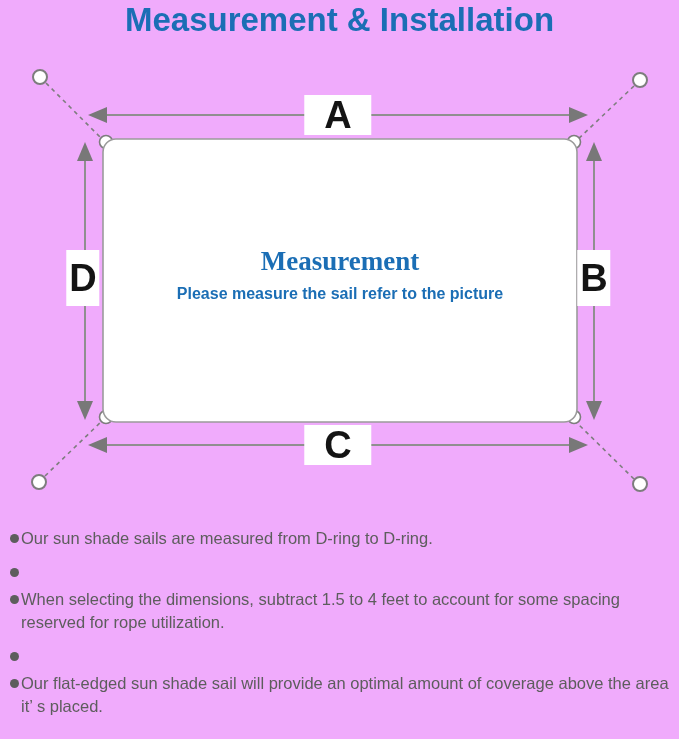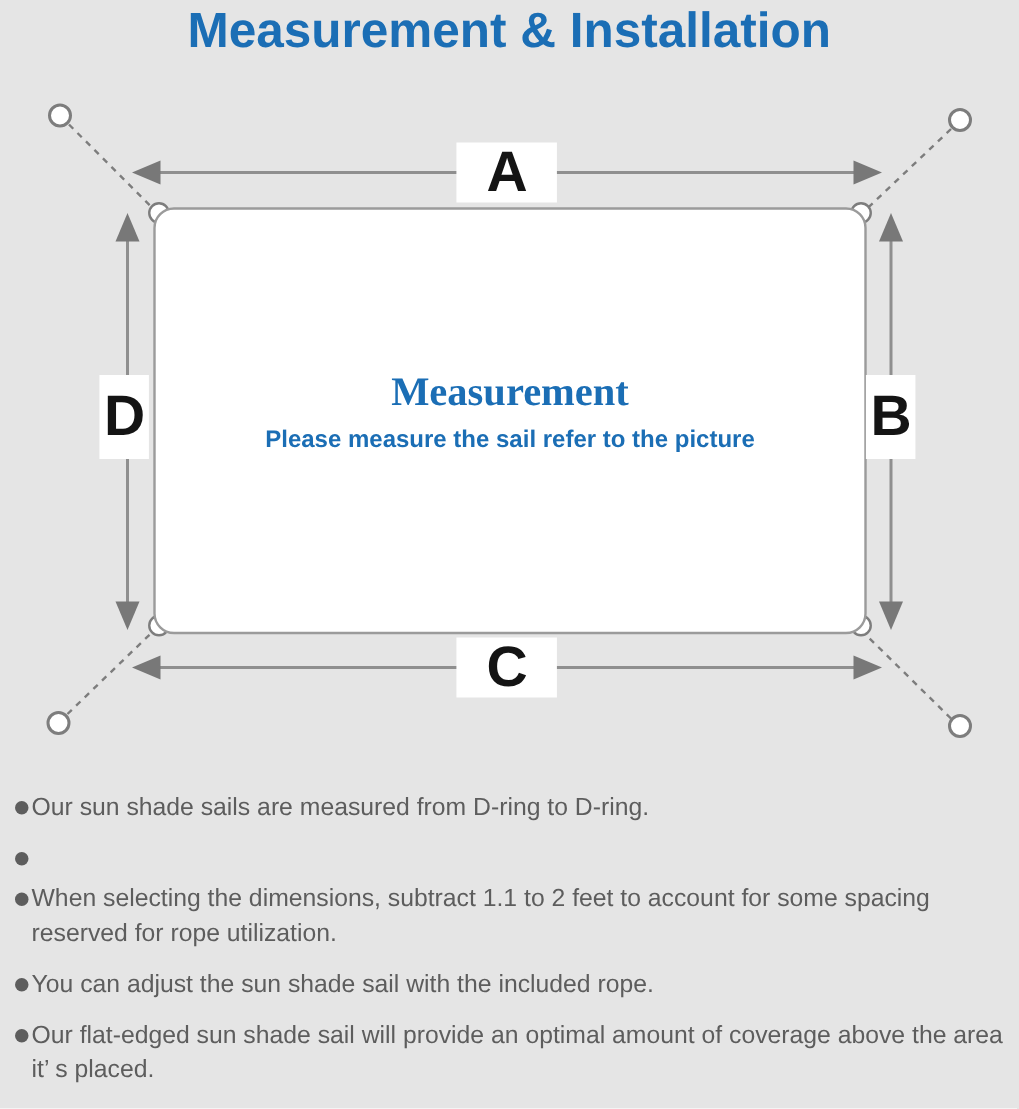--- a/index.html
+++ b/index.html
@@ -1,21 +1,21 @@
 <!DOCTYPE html>
 <html><head>
 <meta charset="utf-8">
 <style>
   * { margin: 0; padding: 0; box-sizing: border-box; }
   html, body { background: #ffffff; }
   .page {
     position: relative;
     width: 679px;
     height: 739px;
-    background: #e5e5e5;
+    background: #f0abfc;
     font-family: "Liberation Sans", sans-serif;
     overflow: hidden;
   }
   .page-title {
     position: absolute;
     top: 1px;
     left: 0;
     width: 100%;
     text-align: center;
     font-size: 33px;
@@ -149,25 +149,24 @@
   <ul class="notes">
     <li>
         <span class="dot"></span>
         <span>Our sun shade sails are measured from D-ring to D-ring.</span>
       </li>
     <li>
         <span class="dot"></span>
       </li>
     <li>
         <span class="dot"></span>
-        <span>When selecting the dimensions, subtract 1.1 to 2 feet to account for some spacing reserved for rope utilization.</span>
+        <span>When selecting the dimensions, subtract 1.5 to 4 feet to account for some spacing reserved for rope utilization.</span>
       </li>
     <li>
         <span class="dot"></span>
-        <span>You can adjust the sun shade sail with the included rope.</span>
       </li>
     <li>
         <span class="dot"></span>
         <span>Our flat-edged sun shade sail will provide an optimal amount of coverage above the area it’ s placed.</span>
       </li>
   </ul>
 
 </div>
 
 </body></html>

